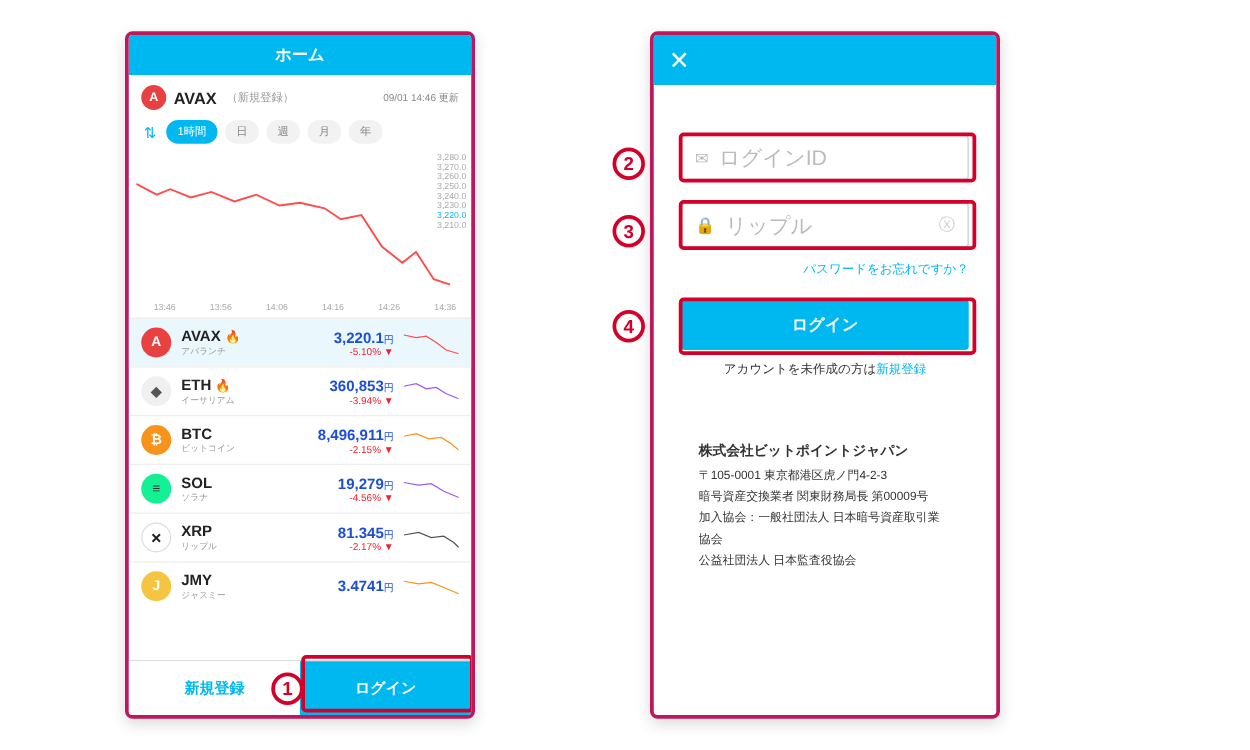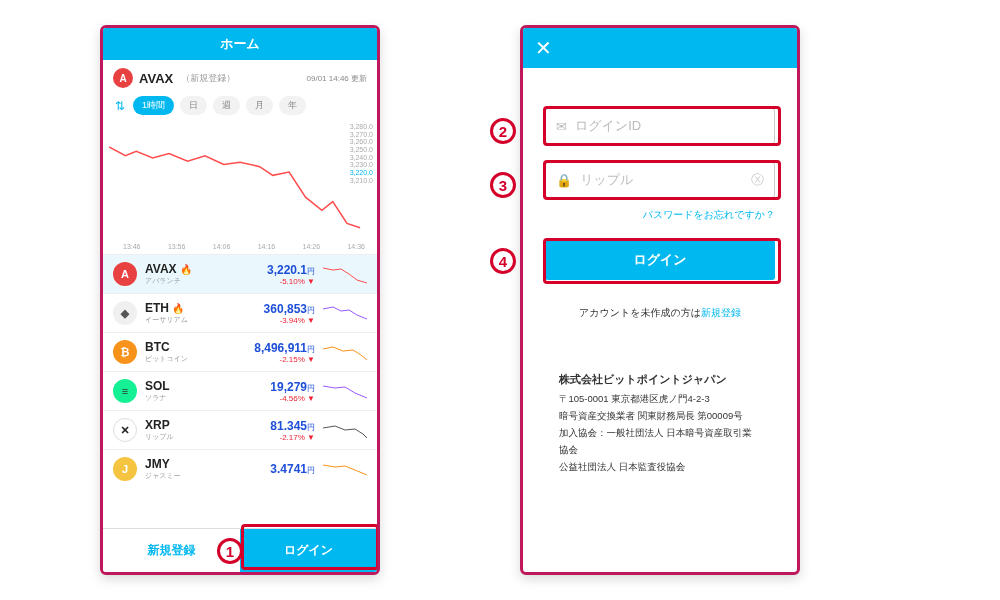--- a/index.html
+++ b/index.html
@@ -90,28 +90,28 @@
   
   .close-bar { background:#00b8f0; height:40px; display:flex; align-items:center; padding:0 12px; }
   .x-icon { color:#fff; font-size:20px; font-weight:300; }
   .login-body { padding:40px 22px 0; }
   .field {
     border:1px solid #ccc; border-radius:3px; height:36px;
     display:flex; align-items:center; padding:0 10px; gap:8px;
     margin-bottom:18px; position:relative;
   }
   .field .ficon { color:#bbb; font-size:13px; }
-  .field .ph { color:#bbb; font-size:13px; flex:1; }
+  .field .ph { color:#bbb; font-size:17px; flex:1; }
   .clear-ic { color:#ccc; font-size:13px; }
   .forgot { font-size:10px; color:#00b8f0; text-align:right; margin:-8px 0 18px; }
   .login-btn {
     background:#00b8f0; color:#fff; text-align:center; font-size:13px;
     font-weight:600; height:40px; line-height:40px; border-radius:3px;
   }
-  .no-acct { font-size:10px; color:#333; text-align:center; margin-top:26px; }
+  .no-acct { font-size:10px; color:#333; text-align:center; margin-top:8px; }
   .no-acct .link { color:#00b8f0; }
   .company { margin-top:50px; text-align:left; font-size:9.5px; color:#333; line-height:1.8; padding:0 14px;}
   .company .bold { font-weight:700; font-size:11px; }
 
   
   .anno {
     position:absolute; width:26px; height:26px; border:3px solid #d4002a;
     border-radius:50%; color:#d4002a; font-weight:900; font-size:15px;
     display:flex; align-items:center; justify-content:center; background:#fff;
     z-index:50;

